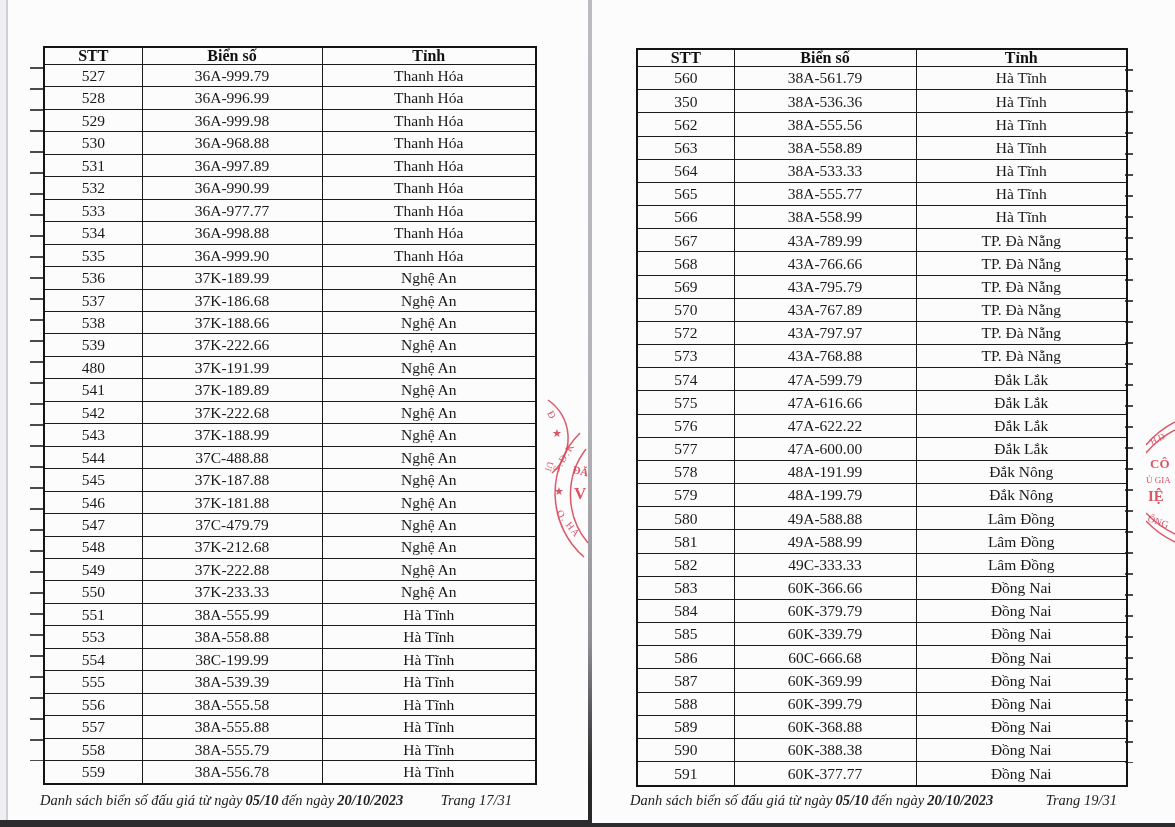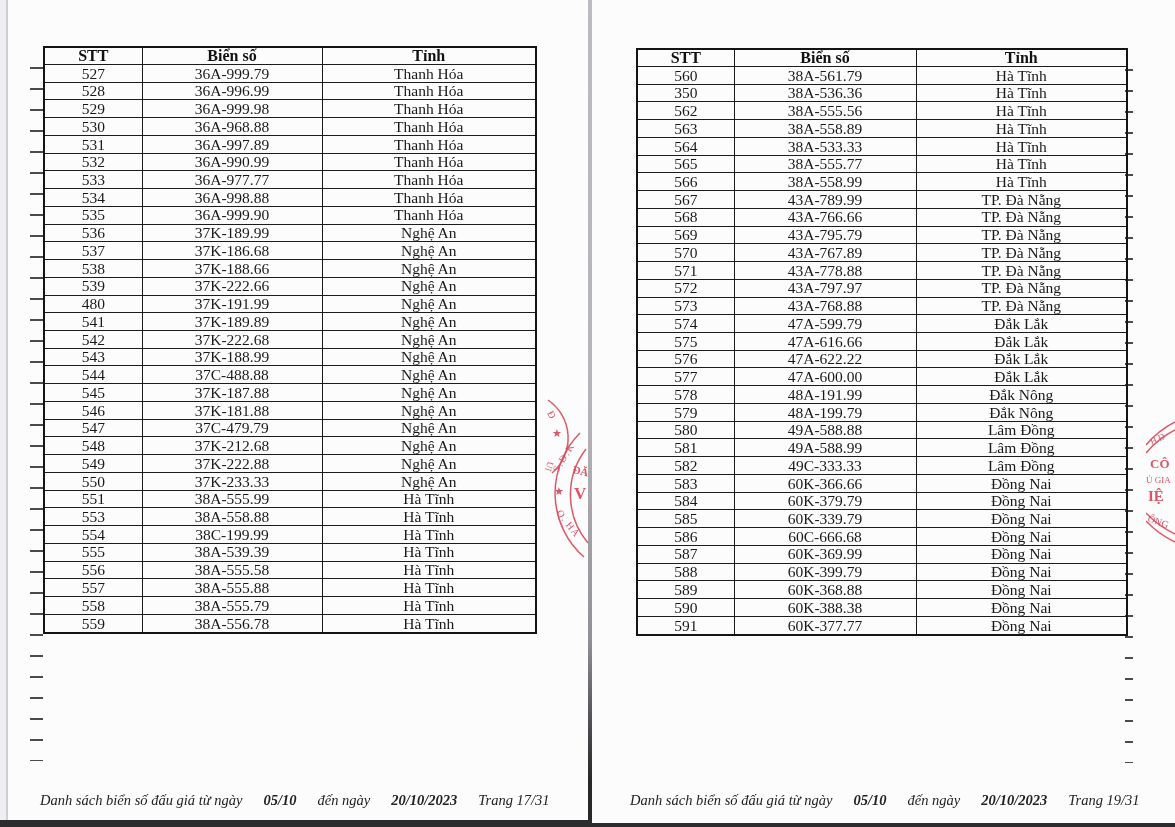--- a/index.html
+++ b/index.html
@@ -14,37 +14,37 @@
   .page-right{left:592px;width:583px;height:823px;}
   .edge-left{position:absolute;left:6px;top:0;width:2px;height:820px;background:#cfcfd3;}
   .divider{
     position:absolute;left:587px;top:0;width:5px;height:822px;
     background:linear-gradient(to bottom,#bcbcc0 0,#b4b4b8 420px,#909096 640px,#4a4a4e 730px,#28282a 780px,#28282a 100%);
   }
   .bottom-band{position:absolute;left:0;top:820px;width:1175px;height:7px;background:#2c2c2e;}
 
   table.plates{
     position:absolute;border-collapse:collapse;table-layout:fixed;
-    height:588px;border:2.2px solid #141414;background:transparent;
+    height:739px;border:2.2px solid #141414;background:transparent;
   }
   .page-left table.plates{left:35px;top:46px;width:492px;}
   .page-right table.plates{left:44px;top:48px;width:490px;}
   table.plates th,table.plates td{
     border:1.6px solid #1b1b1b;text-align:center;vertical-align:middle;
     padding:0;color:#191919;font-size:15.5px;line-height:1;
     overflow:hidden;white-space:nowrap;
   }
   table.plates th{font-weight:bold;font-size:16px;color:#111;}
 
   .rowstubs{position:absolute;background:repeating-linear-gradient(to bottom,rgba(25,25,25,.78) 0 1.6px,transparent 1.6px 21px);}
   .left-stubs{left:22px;top:67px;width:13px;height:694px;}
   .right-stubs{left:533px;top:69px;width:8px;height:694px;}
 
   .pagefooter{
-    position:absolute;top:792px;display:flex;align-items:baseline;gap:21px;
+    position:absolute;top:792px;display:flex;align-items:baseline;gap:3px;
     font-style:italic;font-size:14.5px;color:#222;white-space:nowrap;
   }
   .page-left .pagefooter{left:32px;width:472px;}
   .page-right .pagefooter{left:38px;width:487px;}
   .pagefooter .d{font-weight:bold;}
   .pagefooter .pg{margin-left:auto;font-weight:normal;text-align:right;}
 
   .stamp{position:absolute;overflow:hidden;pointer-events:none;}
   .stamp-left{left:530px;top:395px;width:50px;height:170px;}
   .stamp-right{left:554px;top:415px;width:29px;height:135px;}
@@ -328,25 +328,20 @@
             <td>569</td>
             <td>43A-795.79</td>
             <td>TP. Đà Nẵng</td>
           </tr>
           <tr>
             <td>570</td>
             <td>43A-767.89</td>
             <td>TP. Đà Nẵng</td>
           </tr>
           <tr>
-            <td>571</td>
-            <td>43A-778.88</td>
-            <td>TP. Đà Nẵng</td>
-          </tr>
-          <tr>
             <td>572</td>
             <td>43A-797.97</td>
             <td>TP. Đà Nẵng</td>
           </tr>
           <tr>
             <td>573</td>
             <td>43A-768.88</td>
             <td>TP. Đà Nẵng</td>
           </tr>
           <tr>

